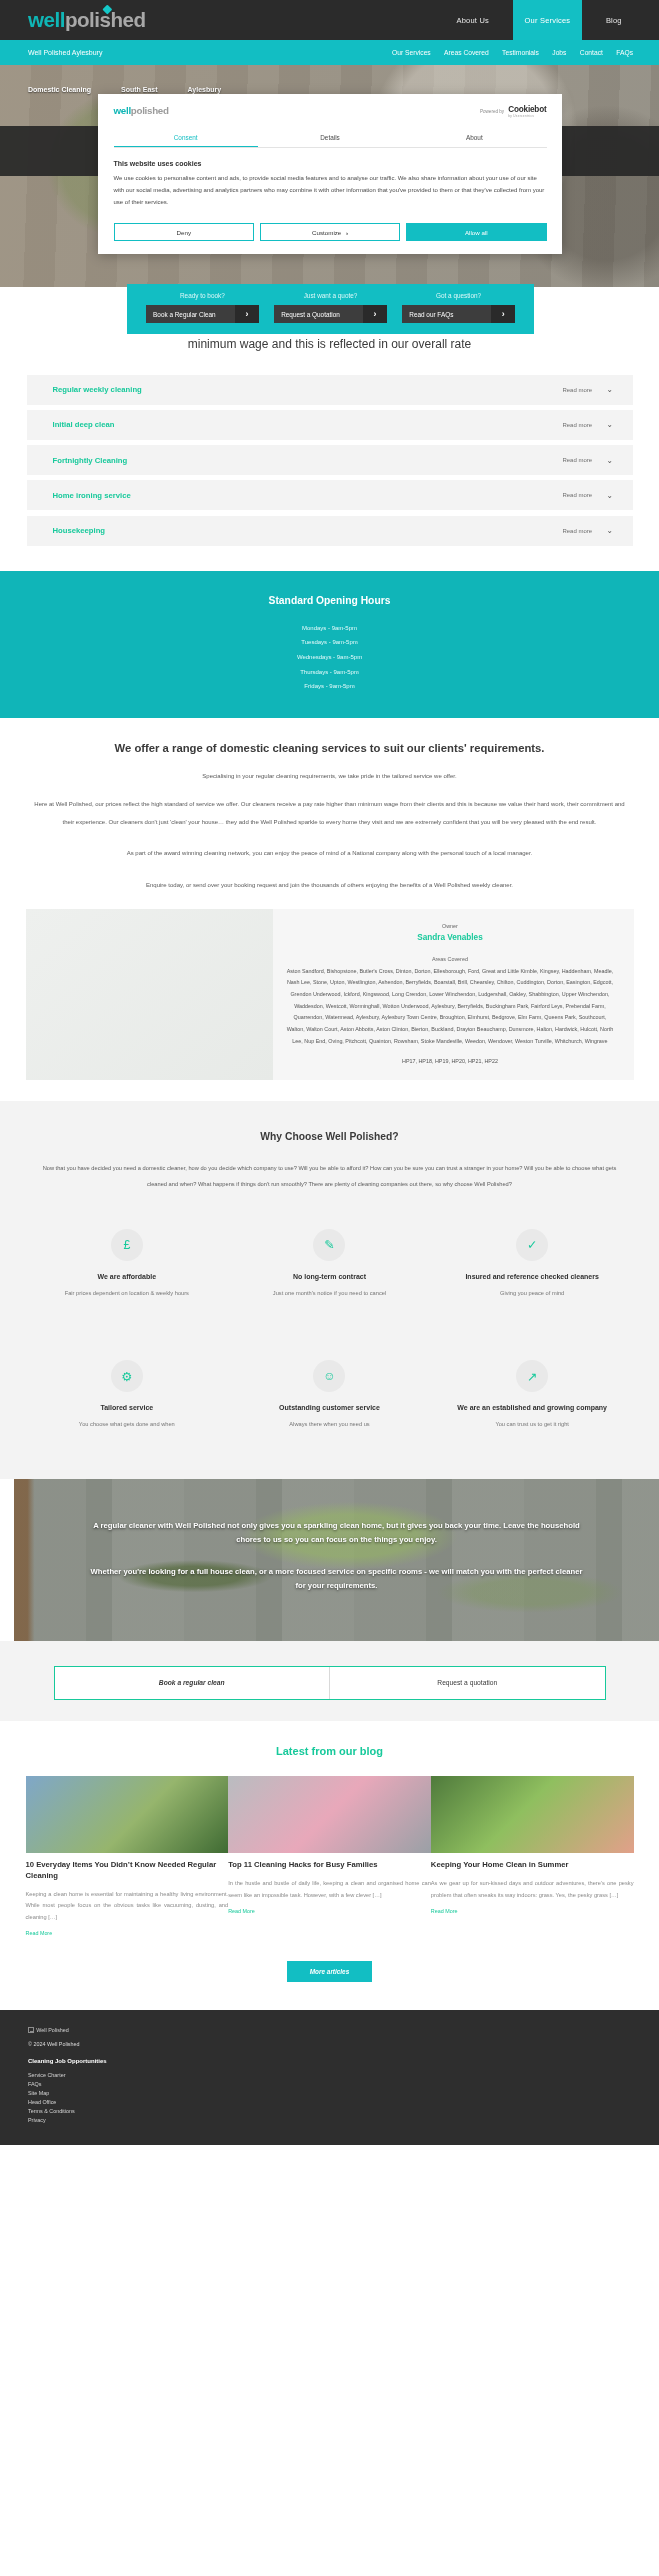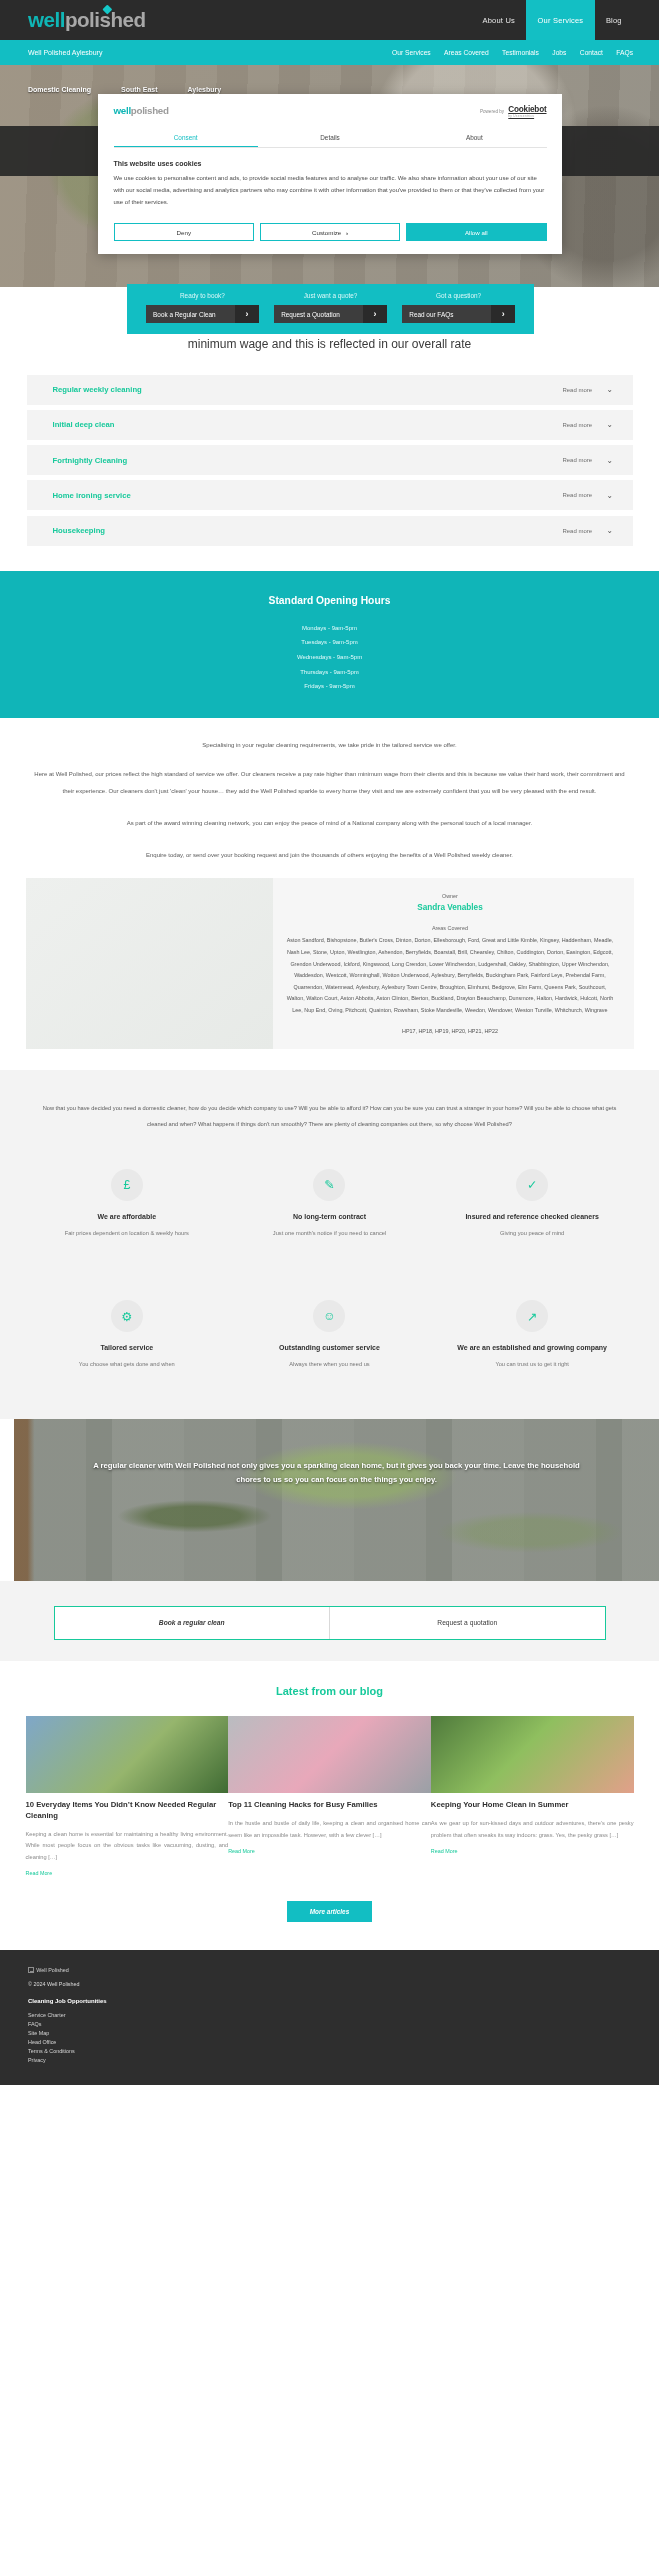--- a/index.html
+++ b/index.html
@@ -22,21 +22,21 @@
     position: relative;
     z-index: 30;
   }
   .logo { display: flex; align-items: baseline; font-size: 20.6px; font-weight: 700; letter-spacing: -0.5px; position: relative;}
   .logo .well { color: #0fb6b6; }
   .logo .polished { color: #a8a8a8; }
   .logo .sparkle {
     position: absolute; left: 76px; top: -2.1px; width: 6.7px; height: 6.7px;
     background: #14c8c8; transform: rotate(45deg); border-radius: 1px;
   }
-  .topnav { margin-left: auto; display: flex; align-items: stretch; height: 40px; }
+  .topnav { margin-left: auto; display: flex; align-items: stretch; height: 40px; gap: 13px; }
   .topnav a {
     display: flex; align-items: center; padding: 0 11.3px;
     color: #e8e8e8; font-size: 7.5px; text-decoration: none; letter-spacing: 0.2px;
   }
   .topnav a.active { background: #13bfc4; color: #fff; }
 
   
   .subnav {
     height: 25px; background: #12bec3; display: flex; align-items: center;
     padding: 0 26px 0 28px; position: relative; z-index: 29;
@@ -94,21 +94,21 @@
   .cookie {
     position: absolute; left: 98px; top: 94px; width: 464px;
     background: #fff; z-index: 40;
     box-shadow: 0 2.1px 11.3px rgba(0,0,0,.25); padding: 11.3px 15.5px 12.4px;
   }
   .cookie-head { display:flex; align-items:flex-start; justify-content:space-between; }
   .cookie-logo { font-size: 9.8px; font-weight: 700; letter-spacing:-0.3px; }
   .cookie-logo .w { color:#0fb6b6; } .cookie-logo .p { color:#9b9b9b; }
   .cookiebot { display:flex; align-items:center; gap:4.1px; }
   .cookiebot .pb { font-size: 4.6px; color:#8a8a8a; }
-  .cookiebot .cb { font-size: 8.2px; font-weight:700; color:#2f2f2f; letter-spacing:-0.2px;text-decoration:underline; }
+  .cookiebot .cb { font-size: 8.2px; font-weight:700; color:#2f2f2f; letter-spacing:-0.2px; }
   .cookiebot .cb small { display:block; font-size:3.1px; color:#9a9a9a; font-weight:400; letter-spacing:0.3px;}
   .cookie-tabs { display:flex; margin-top: 15.5px; border-bottom: 0.5px solid #e3e3e3; }
   .cookie-tabs div {
     flex: 1; text-align: center; padding-bottom: 5.7px; font-size: 6.4px;
     color: #4a4a4a; cursor: pointer;
   }
   .cookie-tabs div.on { color: #12bec3; border-bottom: 1px solid #12bec3; }
   .cookie-title { font-size: 7px; font-weight: 700; color:#2f2f2f; margin-top: 11.3px; }
   .cookie-body { font-size: 6px; line-height: 1.95; color: #4b4b4b; margin-top: 6.7px; }
   .cookie-actions { display:flex; gap: 5.7px; margin-top: 14.4px; }
@@ -394,38 +394,40 @@
   <div class="hours">
     <h3>Standard Opening Hours</h3>
     <p>Mondays - 9am-5pm</p>
     <p>Tuesdays - 9am-5pm</p>
     <p>Wednesdays - 9am-5pm</p>
     <p>Thursdays - 9am-5pm</p>
     <p>Fridays - 9am-5pm</p>
   </div>
 
   <div class="range">
+    <h2>We offer a range of domestic cleaning services to suit our clients' requirements.</h2>
     <div class="lede">Specialising in your regular cleaning requirements, we take pride in the tailored service we offer.</div>
     <div class="para">Here at Well Polished, our prices reflect the high standard of service we offer. Our cleaners receive a pay rate higher than minimum wage from their clients and this is because we value their hard work, their commitment and their experience. Our cleaners don't just 'clean' your house… they add the Well Polished sparkle to every home they visit and we are extremely confident that you will be very pleased with the end result.</div>
     <div class="para">As part of the award winning cleaning network, you can enjoy the peace of mind of a National company along with the personal touch of a local manager.</div>
     <div class="para">Enquire today, or send over your booking request and join the thousands of others enjoying the benefits of a Well Polished weekly cleaner.</div>
 
     <div class="owner-panel">
       <div class="owner-map"></div>
       <div class="owner-info">
         <div class="k">Owner</div>
         <div class="name">Sandra Venables</div>
         <div class="k">Areas Covered</div>
         <div class="areas-txt">Aston Sandford, Bishopstone, Butler's Cross, Dinton, Dorton, Ellesborough, Ford, Great and Little Kimble, Kingsey, Haddenham, Meadle, Nash Lee, Stone, Upton, Westlington, Ashendon, Berryfields, Boarstall, Brill, Chearsley, Chilton, Cuddington, Dorton, Easington, Edgcott, Grendon Underwood, Ickford, Kingswood, Long Crendon, Lower Winchendon, Ludgershall, Oakley, Shabbington, Upper Winchendon, Waddesdon, Westcott, Worminghall, Wotton Underwood, Aylesbury, Berryfields, Buckingham Park, Fairford Leys, Prebendal Farm, Quarrendon, Watermead, Aylesbury, Aylesbury Town Centre, Broughton, Elmhurst, Bedgrove, Elm Farm, Queens Park, Southcourt, Walton, Walton Court, Aston Abbotts, Aston Clinton, Bierton, Buckland, Drayton Beauchamp, Dunsmore, Halton, Hardwick, Hulcott, North Lee, Nup End, Oving, Pitchcott, Quainton, Rowsham, Stoke Mandeville, Weedon, Wendover, Weston Turville, Whitchurch, Wingrave</div>
         <div class="pc">HP17, HP18, HP19, HP20, HP21, HP22</div>
       </div>
     </div>
   </div>
 
   <div class="why">
+    <h2>Why Choose Well Polished?</h2>
     <div class="intro">Now that you have decided you need a domestic cleaner, how do you decide which company to use? Will you be able to afford it? How can you be sure you can trust a stranger in your home? Will you be able to choose what gets cleaned and when? What happens if things don't run smoothly? There are plenty of cleaning companies out there, so why choose Well Polished?</div>
     <div class="why-grid">
       <div class="why-cell">
         <div class="ico">£</div>
         <h4>We are affordable</h4>
         <p>Fair prices dependent on location &amp; weekly hours</p>
       </div>
       <div class="why-cell">
         <div class="ico">✎</div>
         <h4>No long-term contract</h4>
@@ -450,20 +452,21 @@
         <div class="ico">↗</div>
         <h4>We are an established and growing company</h4>
         <p>You can trust us to get it right</p>
       </div>
     </div>
   </div>
 
   <div class="photoband">
     <div class="copy">
       <p>A regular cleaner with Well Polished not only gives you a sparkling clean home, but it gives you back your time. Leave the household chores to us so you can focus on the things you enjoy.</p>
+      <p>Whether you're looking for a full house clean, or a more focused service on specific rooms - we will match you with the perfect cleaner for your requirements.</p>
     </div>
   </div>
 
   <div class="bookbar">
     <div class="inner">
       <a href="#">Book a regular clean</a>
       <a href="#">Request a quotation</a>
     </div>
   </div>
 

